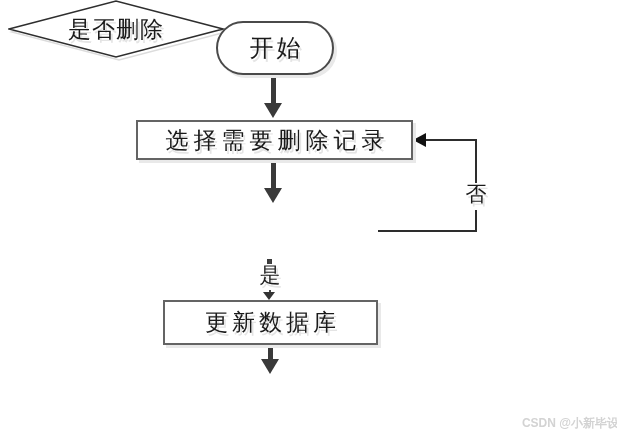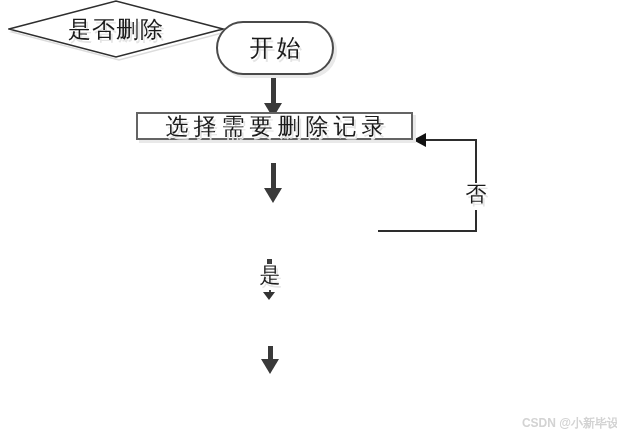--- a/index.html
+++ b/index.html
@@ -28,21 +28,21 @@
     letter-spacing:3px;padding-left:3px;
     box-shadow:3px 3px 0 #e9e9e9;
   }
   .process{
     border:2px solid #646464;
     font-size:23px;
     box-shadow:3px 3px 0 #e9e9e9;
   }
   #node-start{left:208px;top:21px;width:118px;height:54px;}
   #node-end{left:208px;top:374px;width:112px;height:50px;border-radius:25px;}
-  #node-select{left:128px;top:112px;width:277px;height:28px;letter-spacing:5px;padding-left:6px;}
+  #node-select{left:128px;top:120px;width:277px;height:40px;letter-spacing:5px;padding-left:6px;}
   #node-update{left:155px;top:300px;width:215px;height:45px;letter-spacing:4px;padding-left:4px;}
   #node-decision{left:155px;top:201px;width:220px;height:62px;}
   #node-decision svg{position:absolute;left:0;top:0;}
   #node-decision .decision-label{
     position:absolute;left:0;top:0;width:216px;height:58px;
     display:flex;align-items:center;justify-content:center;
     font-size:23px;letter-spacing:1px;color:#1a1a1a;
     text-shadow:2px 3px 0 #e4e4e4;
   }
   
@@ -126,20 +126,23 @@
   <div class="thin" id="loop-vert"></div>
   <div class="thin" id="loop-top"></div>
   <div id="loop-head"></div>
   <div class="edge-label" id="label-no">否</div>
 
   <div id="yes-stub"></div>
   <div id="yes-line"></div>
   <div id="yes-head"></div>
   <div class="edge-label" id="label-yes">是</div>
 
+  <div class="node process" id="node-update">
+    <span>更新数据库</span>
+  </div>
 
   <div class="shaft" id="arrow3-shaft"></div>
   <div class="head-down" id="arrow3-head"></div>
 
 
   <div id="watermark">CSDN @小新毕设</div>
 
 </div>
 
 </body></html>

